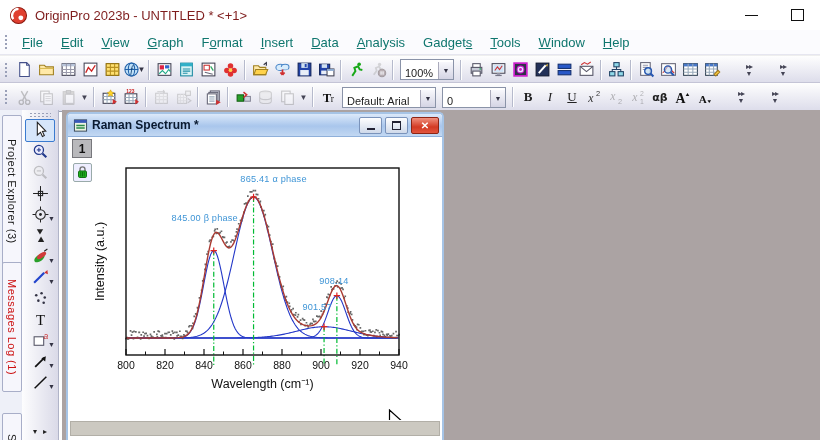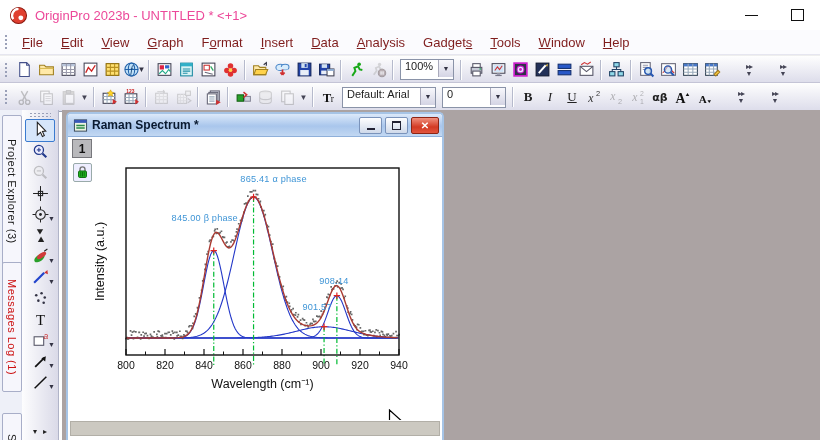--- a/index.html
+++ b/index.html
@@ -1,42 +1,42 @@
 <!DOCTYPE html>
 <html><head>
 <meta charset="utf-8">
 <style>
   html,body{margin:0;padding:0;}
   #app{position:relative;width:820px;height:440px;overflow:hidden;background:#fff;
        font-family:"Liberation Sans",sans-serif;font-size:12px;color:#111;user-select:none;}
   
   .titlebar{position:absolute;left:0;top:0;width:820px;height:30px;background:#fff;display:flex;align-items:center;}
   .titlebar .appicon{width:19px;height:19px;margin:0 7px 0 9px;}
-  .titlebar .title{font-size:13px;color:#ec4899;}
+  .titlebar .title{font-size:13px;color:#7f1d1d;}
   .wincontrols{position:absolute;right:12px;top:0;height:30px;display:flex;align-items:center;gap:24px;}
   .wc-btn{width:22px;height:22px;display:flex;align-items:center;justify-content:center;cursor:default;}
   .wc-min{width:13px;height:0;border-top:1.6px solid #111;}
   .wc-max{width:11px;height:10px;border:1.4px solid #111;}
   
   .menubar{position:absolute;left:0;top:30px;width:820px;height:24px;background:#fbfbfe;border-bottom:1px solid #e6e6f0;display:flex;align-items:center;}
   .grip{width:4px;height:16px;margin:0 5px 0 4px;background-image:radial-gradient(#9aa0b8 42%,transparent 45%);background-size:4px 4px;background-repeat:repeat-y;}
-  .menu-item{padding:3px 9px;font-size:13px;color:#7f1d1d;cursor:default;}
+  .menu-item{padding:3px 9px;font-size:13px;color:#0f766e;cursor:default;}
   .menu-item u{text-decoration:underline;}
   
   .tbrow{position:absolute;left:0;width:820px;display:flex;align-items:center;background:linear-gradient(#fefefe,#dcdcea);}
   #tb1{top:55px;height:27px;border-top:1px solid #eee;}
   #tb2{top:82px;height:28px;border-top:1px solid #c4c4d6;border-bottom:1px solid #9aa0b0;}
   .tb-group{display:flex;align-items:center;}
   .tb-sep{width:1px;height:20px;background:#b6bacc;border-right:1px solid #fff;margin:0 3px;}
   .tb-btn{width:22px;height:22px;border:none;background:transparent;padding:1px;display:flex;align-items:center;justify-content:center;cursor:default;}
   .tb-btn.disabled{opacity:.42;filter:grayscale(85%);}
   .tb-btn svg{display:block;}
   .dd{font-size:8px;color:#334;margin-left:-2px;width:9px;}
   .tb-dd{width:11px;height:22px;border:none;background:transparent;font-size:8px;color:#445;padding:0;}
-  .combo{height:19px;background:#fff;border:1px solid #8a93a8;display:flex;align-items:flex-start;margin:0 3px;}
+  .combo{height:19px;background:#fff;border:1px solid #8a93a8;display:flex;align-items:flex-end;margin:0 3px;}
   .combo .ct{flex:1;padding:0 4px;font-size:11px;color:#222;white-space:nowrap;overflow:hidden;}
   .combo .ca{width:14px;height:17px;background:linear-gradient(#f8f8fc,#d4d4e4);border-left:1px solid #aab;display:flex;align-items:center;justify-content:center;font-size:7px;color:#334;}
   .chevron{display:flex;flex-direction:column;align-items:center;width:16px;margin-left:18px;color:#445;}
   .chevron .c1{font-size:8px;line-height:7px;letter-spacing:-1px;}
   .chevron .c2{font-size:7px;line-height:7px;}
   .txtbtn{font-family:"Liberation Serif",serif;font-size:13px;color:#222;}
   .txtbtn.b{font-weight:bold;}
   .txtbtn.i{font-style:italic;}
   .txtbtn.u{text-decoration:underline;}
   .txtbtn.g{font-family:"DejaVu Sans",sans-serif;font-size:11px;font-weight:bold;}

